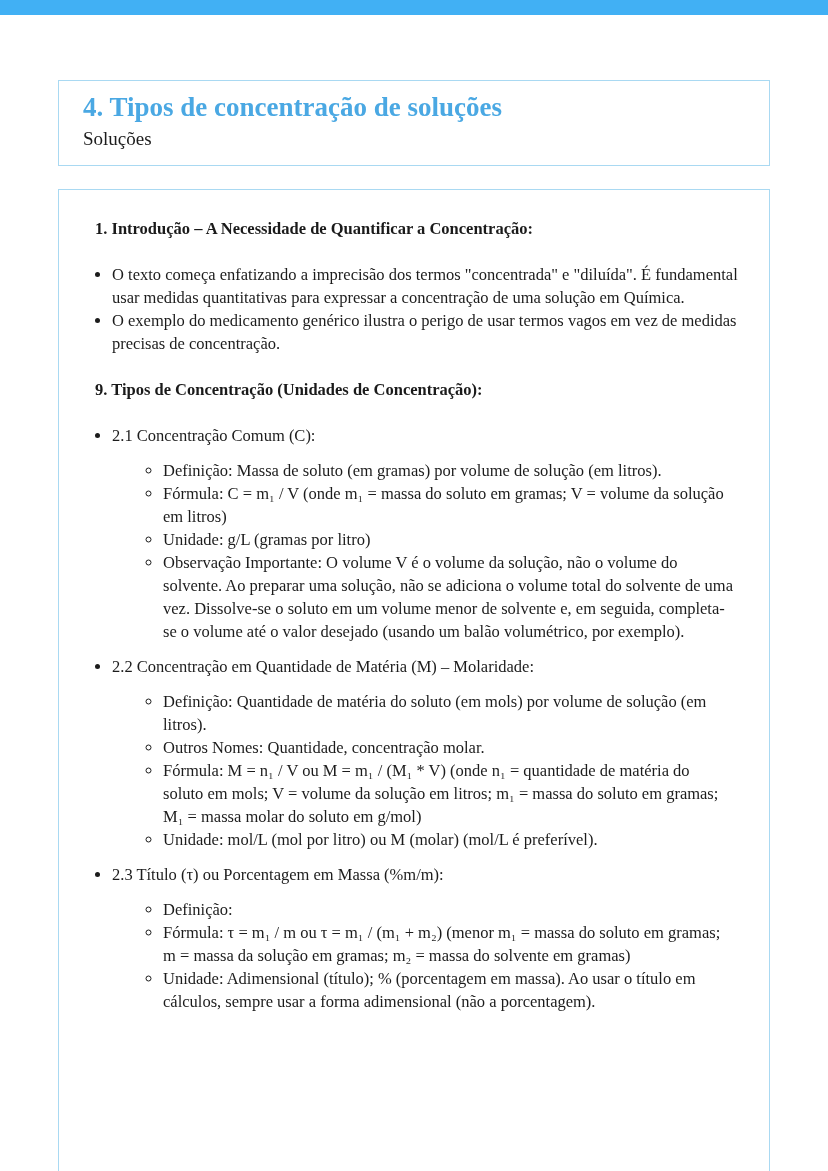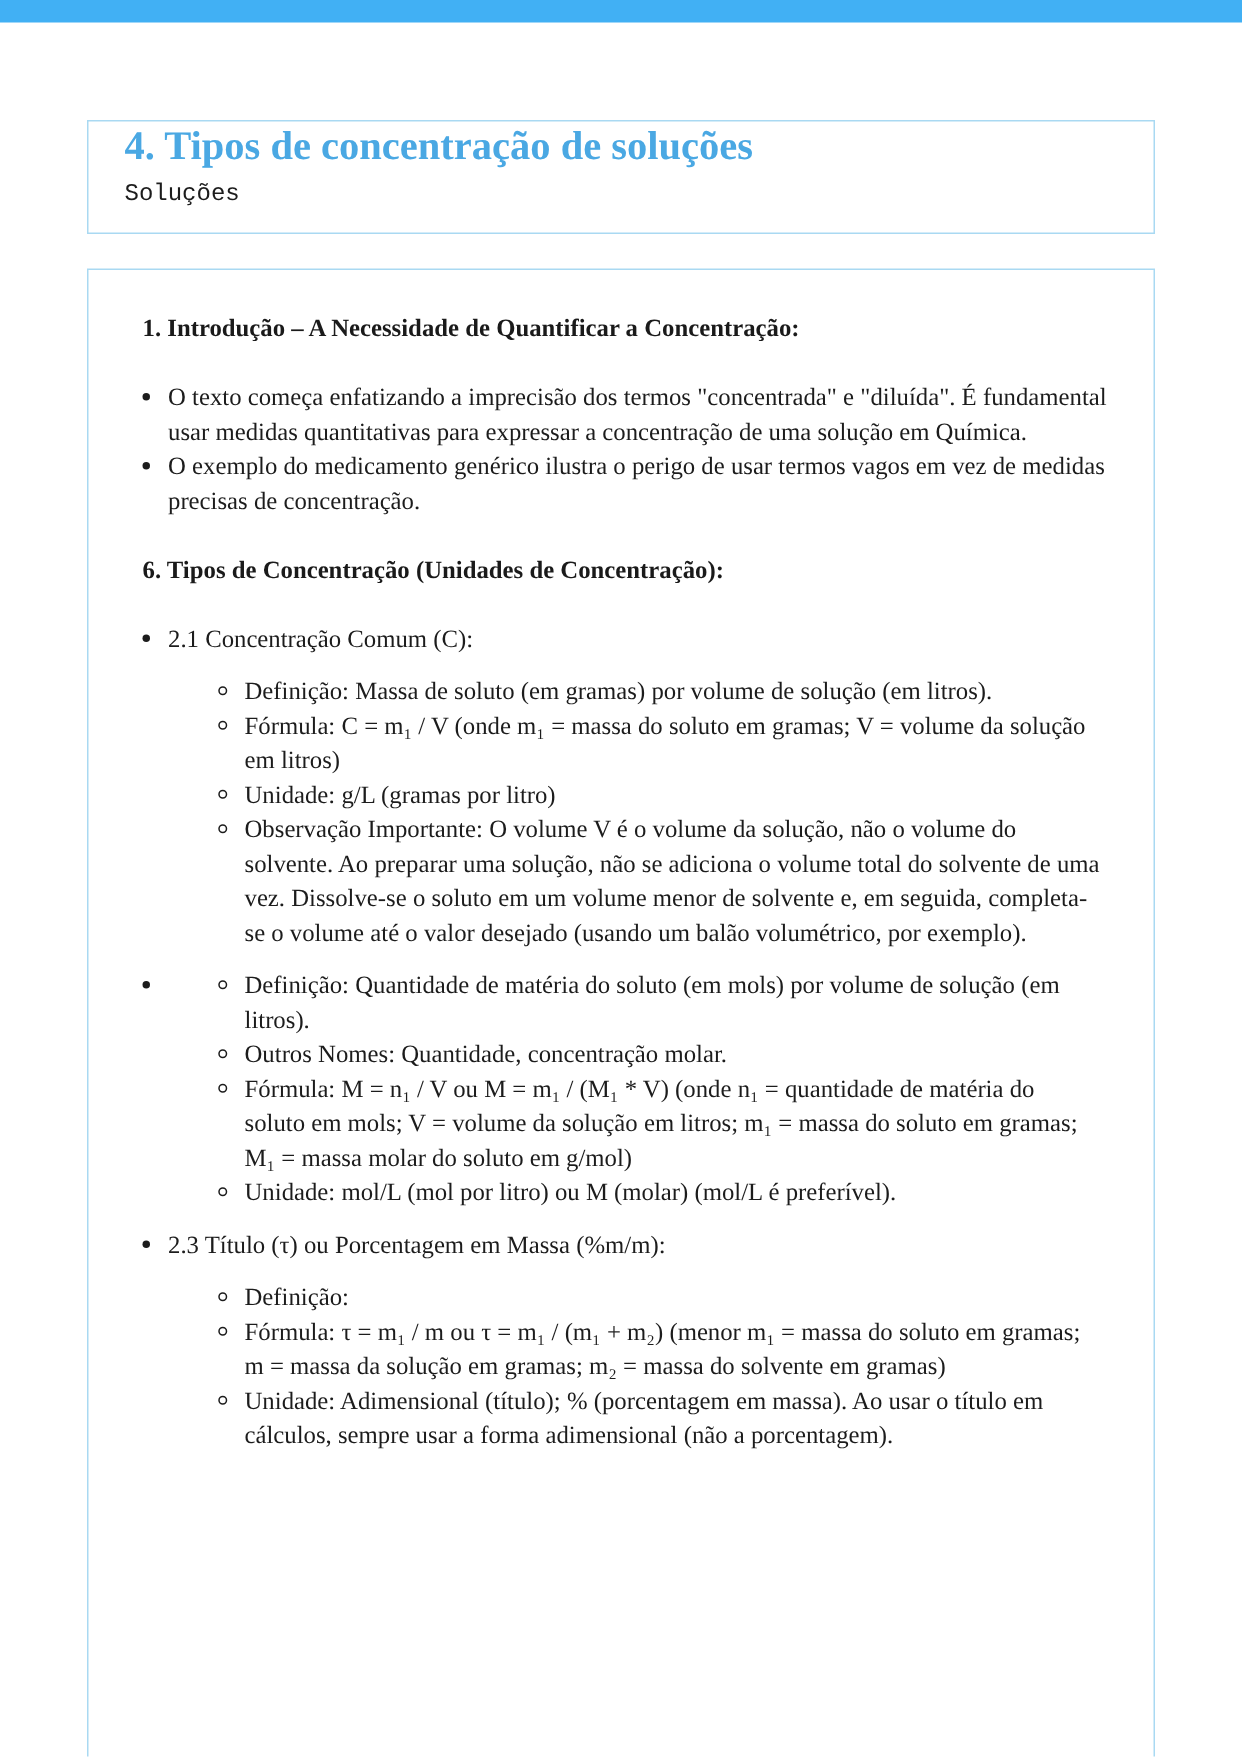--- a/index.html
+++ b/index.html
@@ -18,35 +18,34 @@
     background: #41b0f4;
   }
   .frame {
     margin-left: 58px;
     margin-right: 58px;
     border: 1.5px solid #a9d9f2;
     background: #ffffff;
   }
   .title-box {
     margin-top: 65px;
-    padding: 0 24px 14px 24px;
+    padding: 10px 24px 14px 24px;
   }
   .page-title {
     margin: 0;
     font-size: 27px;
     line-height: 32px;
     font-weight: bold;
     color: #4aa8e3;
   }
   .page-subtitle {
     margin: 4px 0 0 0;
-    font-size: 16px;
+    font-size: 19px;
     line-height: 24px;
     color: #1c1c1c;
-    font-family: Liberation Mono, monospace;
   }
   .content-box {
     margin-top: 23px;
     height: 1150px;
     padding: 27px 24px 0 20px;
     font-size: 16.5px;
     line-height: 23px;
   }
   .section-heading {
     margin: 0 0 23px 16px;
@@ -88,21 +87,21 @@
 
   <ul class="lvl1">
     <li>
       <span>O texto começa enfatizando a imprecisão dos termos "concentrada" e "diluída". É fundamental usar medidas quantitativas para expressar a concentração de uma solução em Química.</span>
     </li>
     <li>
       <span>O exemplo do medicamento genérico ilustra o perigo de usar termos vagos em vez de medidas precisas de concentração.</span>
     </li>
   </ul>
 
-  <h2 class="section-heading">6. Tipos de Concentração (Unidades de Concentração):</h2>
+  <h2 class="section-heading">9. Tipos de Concentração (Unidades de Concentração):</h2>
 
   <ul class="lvl1">
 
     <li>
       <span>2.1 Concentração Comum (C):</span>
       <ul class="lvl2">
         <li>
           <span>Definição: Massa de soluto (em gramas) por volume de solução (em litros).</span>
         </li>
         <li>
@@ -111,20 +110,21 @@
         <li>
           <span>Unidade: g/L (gramas por litro)</span>
         </li>
         <li>
           <span>Observação Importante: O volume V é o volume da solução, não o volume do solvente. Ao preparar uma solução, não se adiciona o volume total do solvente de uma vez. Dissolve-se o soluto em um volume menor de solvente e, em seguida, completa-se o volume até o valor desejado (usando um balão volumétrico, por exemplo).</span>
         </li>
       </ul>
     </li>
 
     <li>
+      <span>2.2 Concentração em Quantidade de Matéria (M) – Molaridade:</span>
       <ul class="lvl2">
         <li>
           <span>Definição: Quantidade de matéria do soluto (em mols) por volume de solução (em litros).</span>
         </li>
         <li>
           <span>Outros Nomes: Quantidade, concentração molar.</span>
         </li>
         <li>
           <span>Fórmula: M = n₁ / V ou M = m₁ / (M₁ * V) (onde n₁ = quantidade de matéria do soluto em mols; V = volume da solução em litros; m₁ = massa do soluto em gramas; M₁ = massa molar do soluto em g/mol)</span>
         </li>

